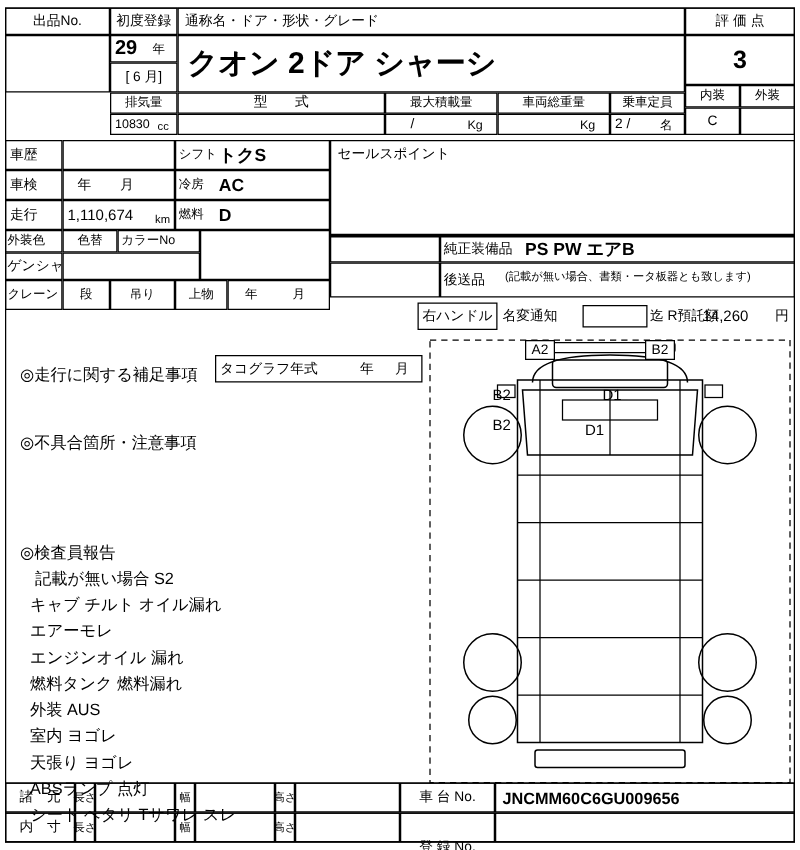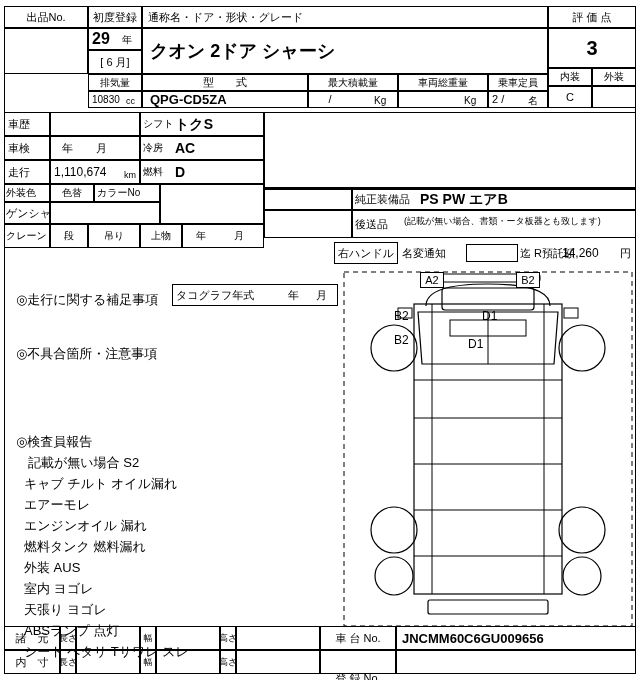--- a/index.html
+++ b/index.html
@@ -10,21 +10,21 @@
   .t{position:absolute;box-sizing:border-box;white-space:nowrap;line-height:1;}
   .c{display:flex;align-items:center;justify-content:center;}
   .l{display:flex;align-items:center;justify-content:flex-start;}
   .s9{font-size:9px;}
   .s10{font-size:10px;}
   .s11{font-size:11px;}
   .s12{font-size:12px;}
   .s13{font-size:13px;}
   .s14{font-size:14px;}
   .s16{font-size:16px;}
-  .s18{font-size:18px;}
+  .s18{font-size:24px;}
   .s20{font-size:20px;}
   .s22{font-size:22px;}
   .b{font-weight:bold;}
 </style>
 </head>
 <body>
 
 <div id="sheet">
 
   <div class="bx" style="left:4px;top:6px;width:632px;height:668px;"></div>
@@ -63,21 +63,20 @@
 
   <div class="bx" style="left:88px;top:74px;width:54px;height:17px;"></div>
   <div class="t c s10" style="left:88px;top:74px;width:54px;height:17px;">排気量</div>
   <div class="bx" style="left:88px;top:91px;width:54px;height:17px;"></div>
   <div class="t l s10" style="left:92px;top:91px;width:34px;height:17px;">10830</div>
   <div class="t l s9" style="left:126px;top:94px;width:18px;height:14px;">cc</div>
 
   <div class="bx" style="left:142px;top:74px;width:166px;height:17px;"></div>
   <div class="t c s11" style="left:142px;top:74px;width:166px;height:17px;">型　　式</div>
   <div class="bx" style="left:142px;top:91px;width:166px;height:17px;"></div>
-  <div class="t l s13 b" style="left:150px;top:91px;width:156px;height:17px;">QPG-CD5ZA</div>
 
   <div class="bx" style="left:308px;top:74px;width:90px;height:17px;"></div>
   <div class="t c s10" style="left:308px;top:74px;width:90px;height:17px;">最大積載量</div>
   <div class="bx" style="left:308px;top:91px;width:90px;height:17px;"></div>
   <div class="t c s11" style="left:300px;top:91px;width:60px;height:17px;">/</div>
   <div class="t l s10" style="left:374px;top:93px;width:24px;height:15px;">Kg</div>
 
   <div class="bx" style="left:398px;top:74px;width:90px;height:17px;"></div>
   <div class="t c s10" style="left:398px;top:74px;width:90px;height:17px;">車両総重量</div>
   <div class="bx" style="left:398px;top:91px;width:90px;height:17px;"></div>
@@ -91,20 +90,21 @@
   <div class="t l s10" style="left:528px;top:93px;width:20px;height:15px;">名</div>
 
   <div class="bx" style="left:4px;top:112px;width:46px;height:24px;"></div>
   <div class="t l s11" style="left:8px;top:112px;width:42px;height:24px;">車歴</div>
   <div class="bx" style="left:50px;top:112px;width:90px;height:24px;"></div>
   <div class="bx" style="left:140px;top:112px;width:124px;height:24px;"></div>
   <div class="t l s10" style="left:143px;top:112px;width:30px;height:24px;">シフト</div>
   <div class="t l s14 b" style="left:175px;top:112px;width:86px;height:24px;">トクS</div>
 
   <div class="bx" style="left:264px;top:112px;width:372px;height:76px;"></div>
+  <div class="t l s11" style="left:270px;top:114px;width:200px;height:18px;">セールスポイント</div>
 
   <div class="bx" style="left:4px;top:136px;width:46px;height:24px;"></div>
   <div class="t l s11" style="left:8px;top:136px;width:42px;height:24px;">車検</div>
   <div class="bx" style="left:50px;top:136px;width:90px;height:24px;"></div>
   <div class="t l s11" style="left:62px;top:136px;width:20px;height:24px;">年</div>
   <div class="t l s11" style="left:96px;top:136px;width:20px;height:24px;">月</div>
   <div class="bx" style="left:140px;top:136px;width:124px;height:24px;"></div>
   <div class="t l s10" style="left:143px;top:136px;width:28px;height:24px;">冷房</div>
   <div class="t l s14 b" style="left:175px;top:136px;width:86px;height:24px;">AC</div>
 

